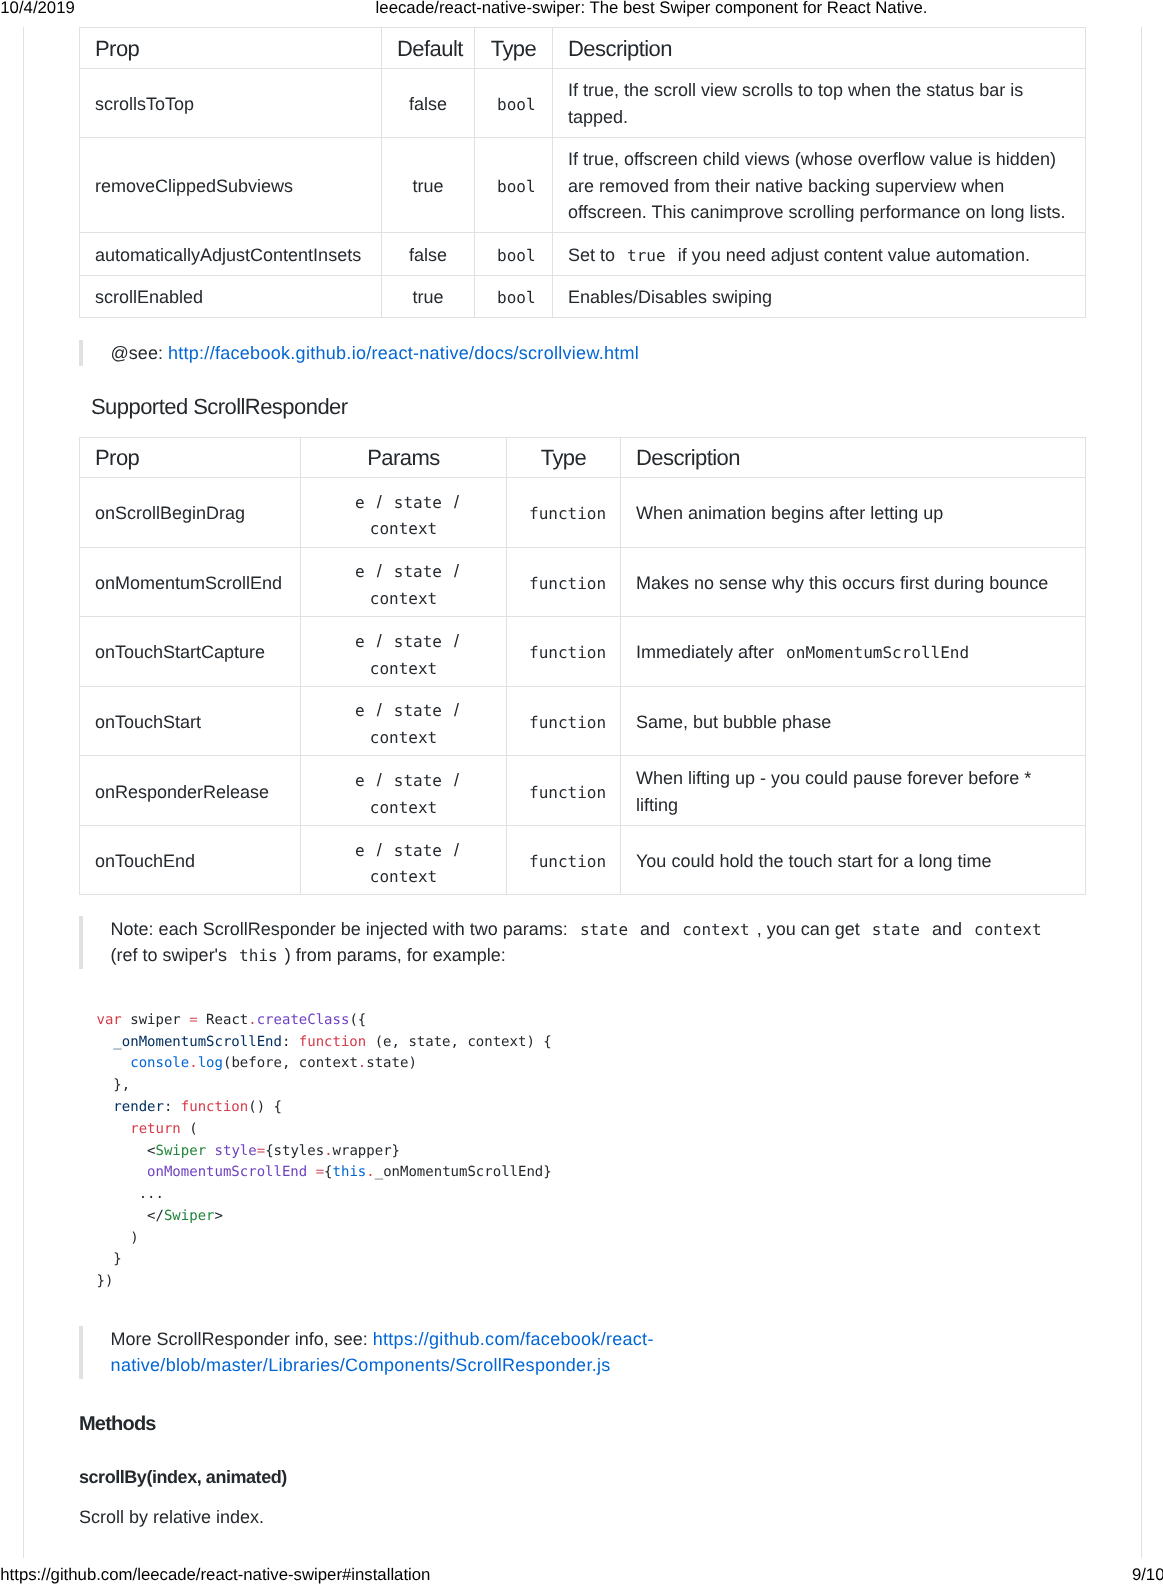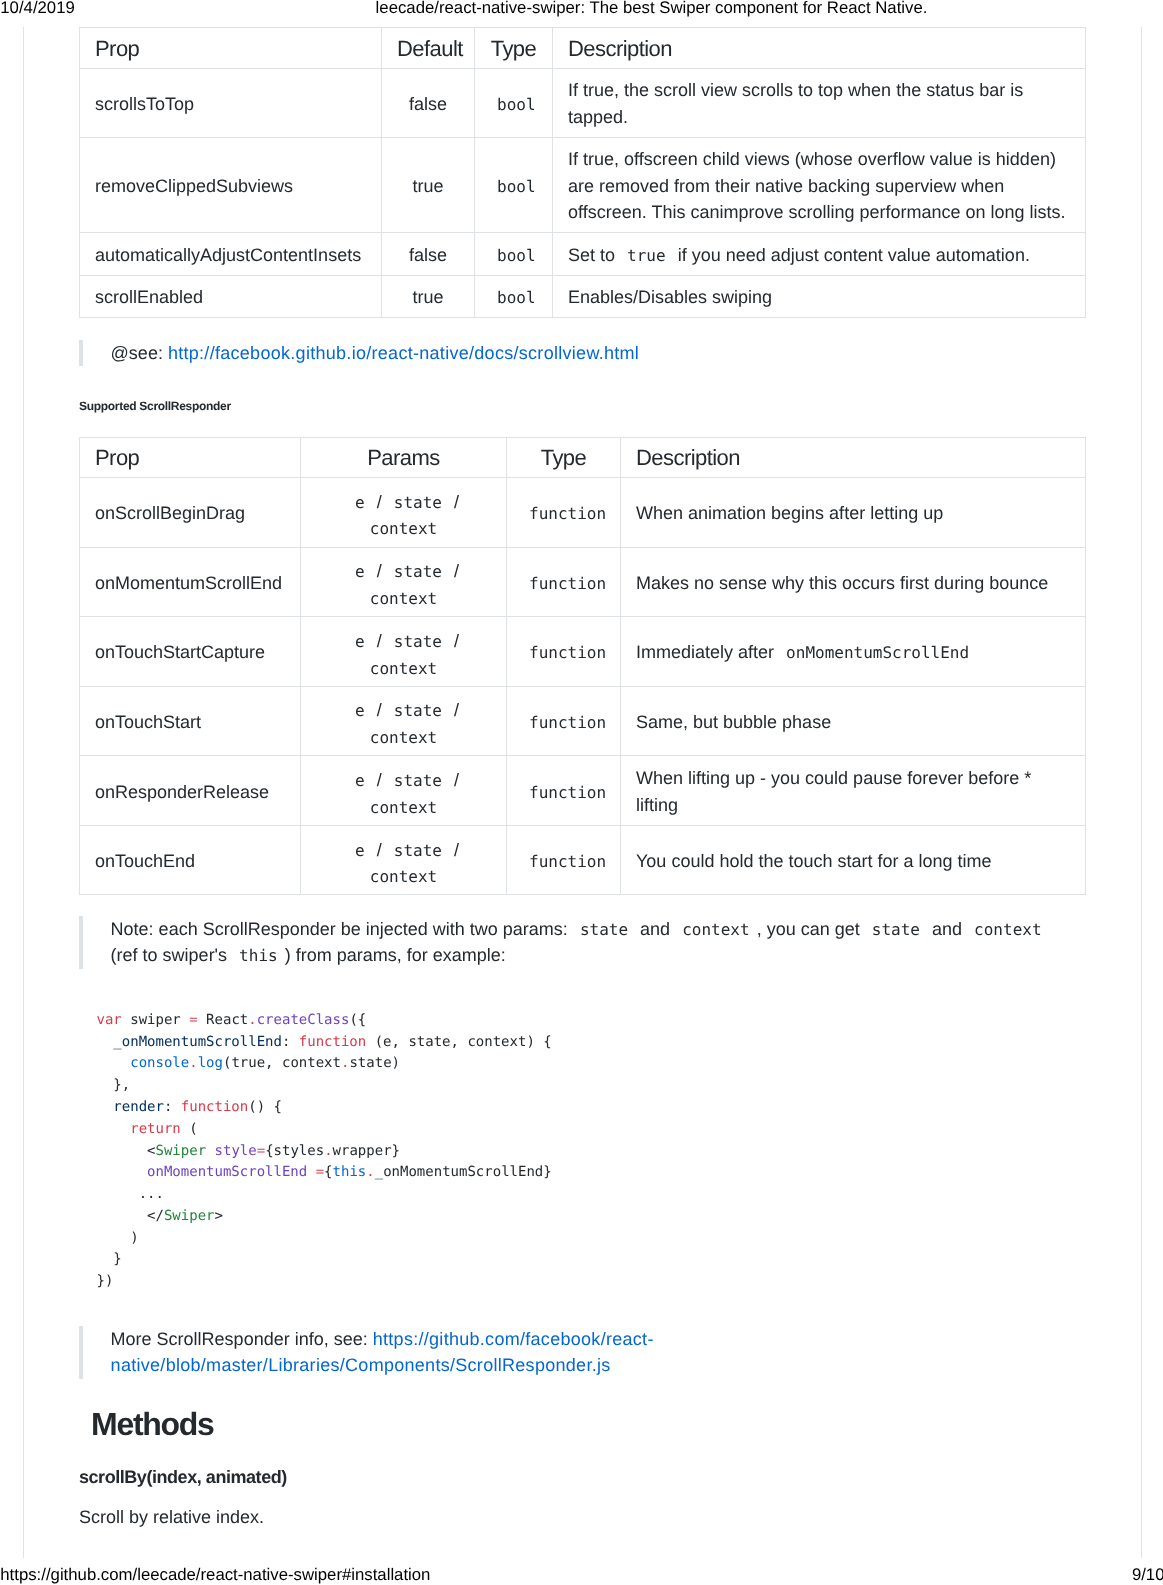--- a/index.html
+++ b/index.html
@@ -38,22 +38,22 @@
   td code,p code,th code{font-family:"DejaVu Sans Mono",monospace;
        font-size:16px;background:transparent;padding:0 0.44em;line-height:1;white-space:nowrap;}
   td.params{line-height:26.8px;padding-top:10.6px;padding-bottom:4.4px;}
 
   
   blockquote{margin:0;padding:0 0 0 19.6px;border-left:4.2px solid var(--c-bar,#dfe2e5);color:var(--c-text,#24292e);}
   blockquote p{margin:8px;}
 
   a{color:var(--c-link,#0366d6);text-decoration:none;letter-spacing:0.016em;}
 
-  h3{font-size:12px;font-weight:700;margin:0;line-height:27px;letter-spacing:-0.025em;}
-  h2{font-size:32px;font-weight:700;margin:12px;line-height:27px;letter-spacing:-0.04em;}
+  h3{font-size:22px;font-weight:400;margin:12px;line-height:27px;letter-spacing:-0.025em;}
+  h2{font-size:20px;font-weight:700;margin:0;line-height:27px;letter-spacing:-0.04em;}
   h4{font-size:18px;font-weight:700;margin:0;line-height:27px;letter-spacing:-0.025em;}
   p{margin:0;}
 
   
   .bq-see{margin-top:21.71px;}
   h3{margin-top:26.61px;}
   .tbl2{margin-top:16.5px;}
   .bq-note{margin-top:20.34px;}
   pre.code{margin-top:40.91px;}
   .bq-more{margin-top:32.74px;}
@@ -188,21 +188,21 @@
           </tr>
         </tbody>
     </table>
 
     <blockquote class="bq-note">
       <p><span>Note: each ScrollResponder be injected with two params:</span> <code>state</code> <span>and</span> <code>context</code><span>, you can get</span> <code>state</code> <span>and</span> <code>context</code> <span>(ref to swiper's</span> <code>this</code><span>) from params, for example:</span></p>
     </blockquote>
 
     <pre class="code"><code id="code-body"><span class="k">var</span><span class="n"> swiper </span><span class="k">=</span><span class="n"> React</span><span class="k">.</span><span class="t">createClass</span><span class="n">({</span>
 <span class="n">  </span><span class="e">_onMomentumScrollEnd</span><span class="n">: </span><span class="k">function</span><span class="n"> (e, state, context) {</span>
-<span class="n">    </span><span class="b">console</span><span class="k">.</span><span class="b">log</span><span class="n">(true, context</span><span class="k">.</span><span class="n">state)</span>
+<span class="n">    </span><span class="b">console</span><span class="k">.</span><span class="b">log</span><span class="n">(before, context</span><span class="k">.</span><span class="n">state)</span>
 <span class="n">  },</span>
 <span class="n">  </span><span class="e">render</span><span class="n">: </span><span class="k">function</span><span class="n">() {</span>
 <span class="n">    </span><span class="k">return</span><span class="n"> (</span>
 <span class="n">      &lt;</span><span class="g">Swiper</span><span class="n"> </span><span class="t">style</span><span class="k">=</span><span class="n">{styles</span><span class="k">.</span><span class="n">wrapper}</span>
 <span class="n">      </span><span class="t">onMomentumScrollEnd</span><span class="n"> </span><span class="k">=</span><span class="n">{</span><span class="b">this</span><span class="k">.</span><span class="n">_onMomentumScrollEnd}</span>
 <span class="n">     ...</span>
 <span class="n">      &lt;/</span><span class="g">Swiper</span><span class="n">&gt;</span>
 <span class="n">    )</span>
 <span class="n">  }</span>
 <span class="n">})</span></code></pre>

